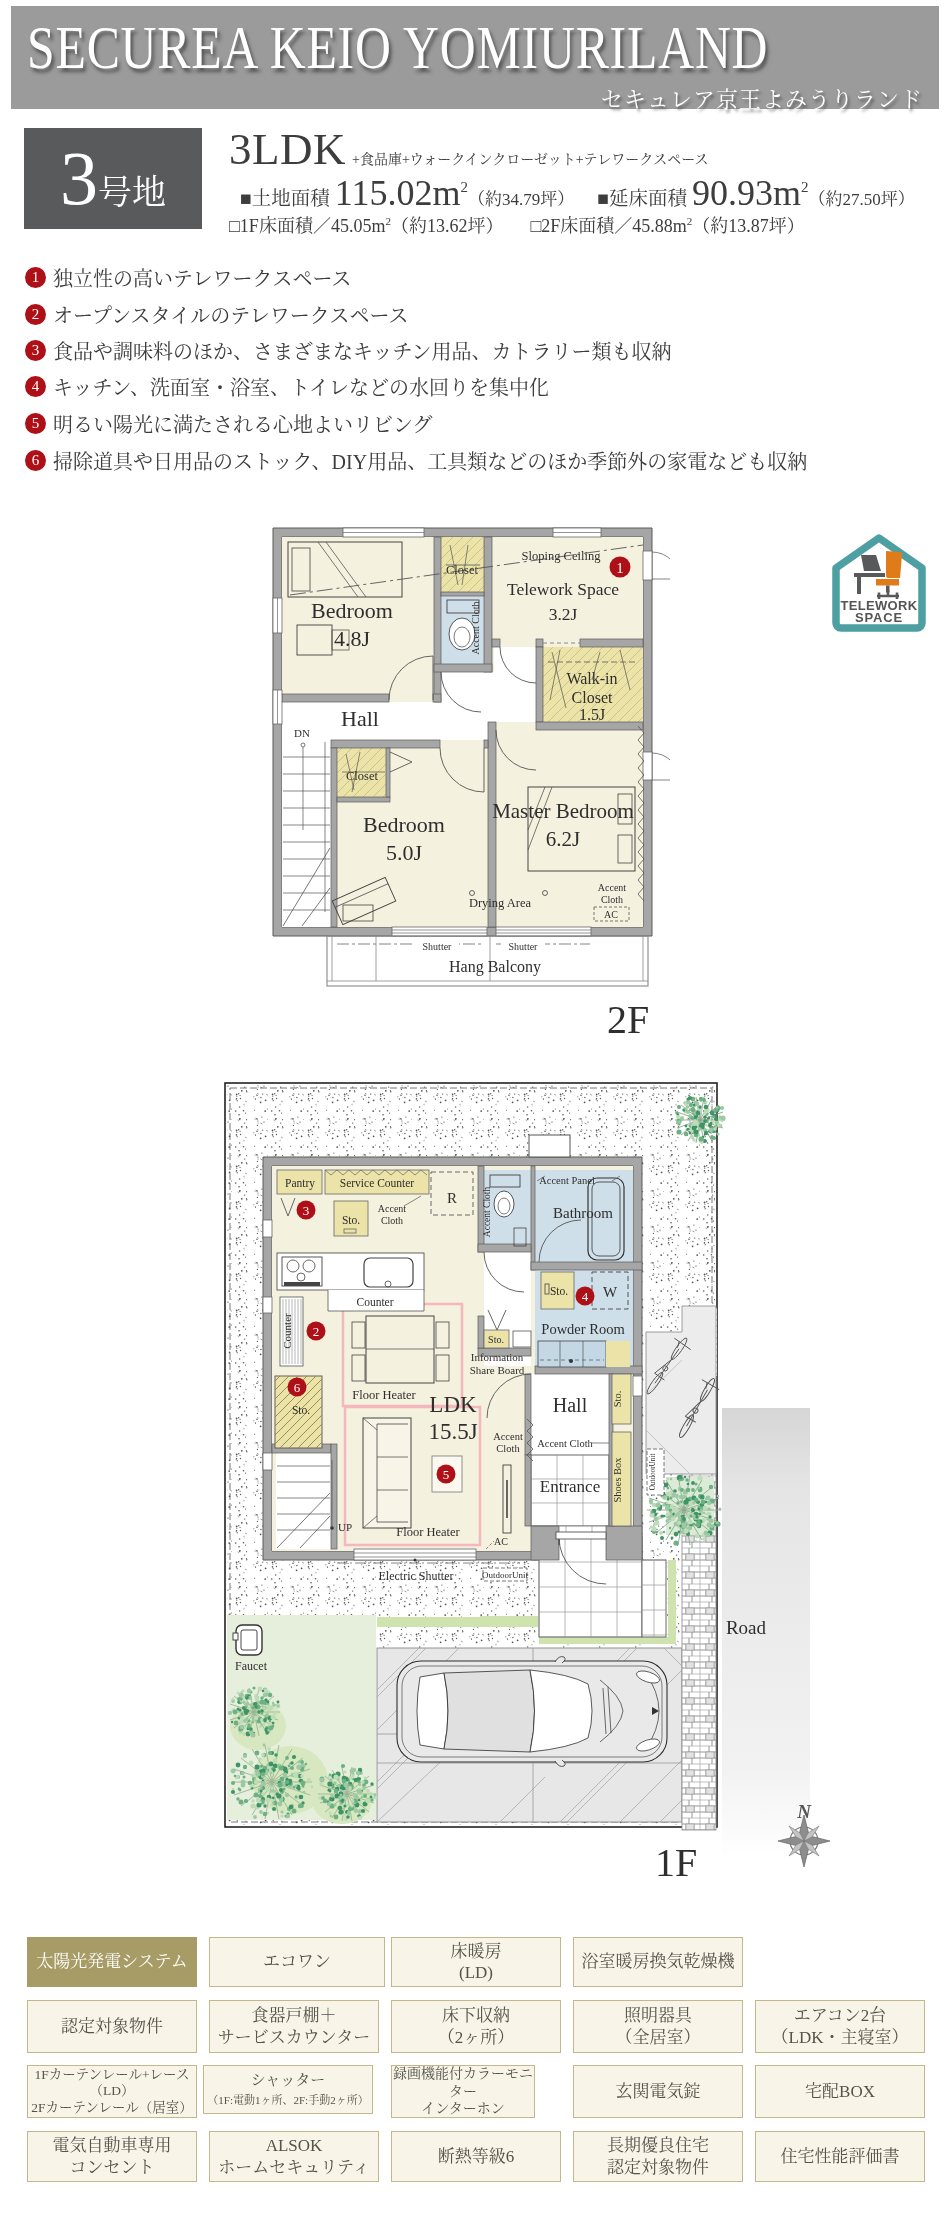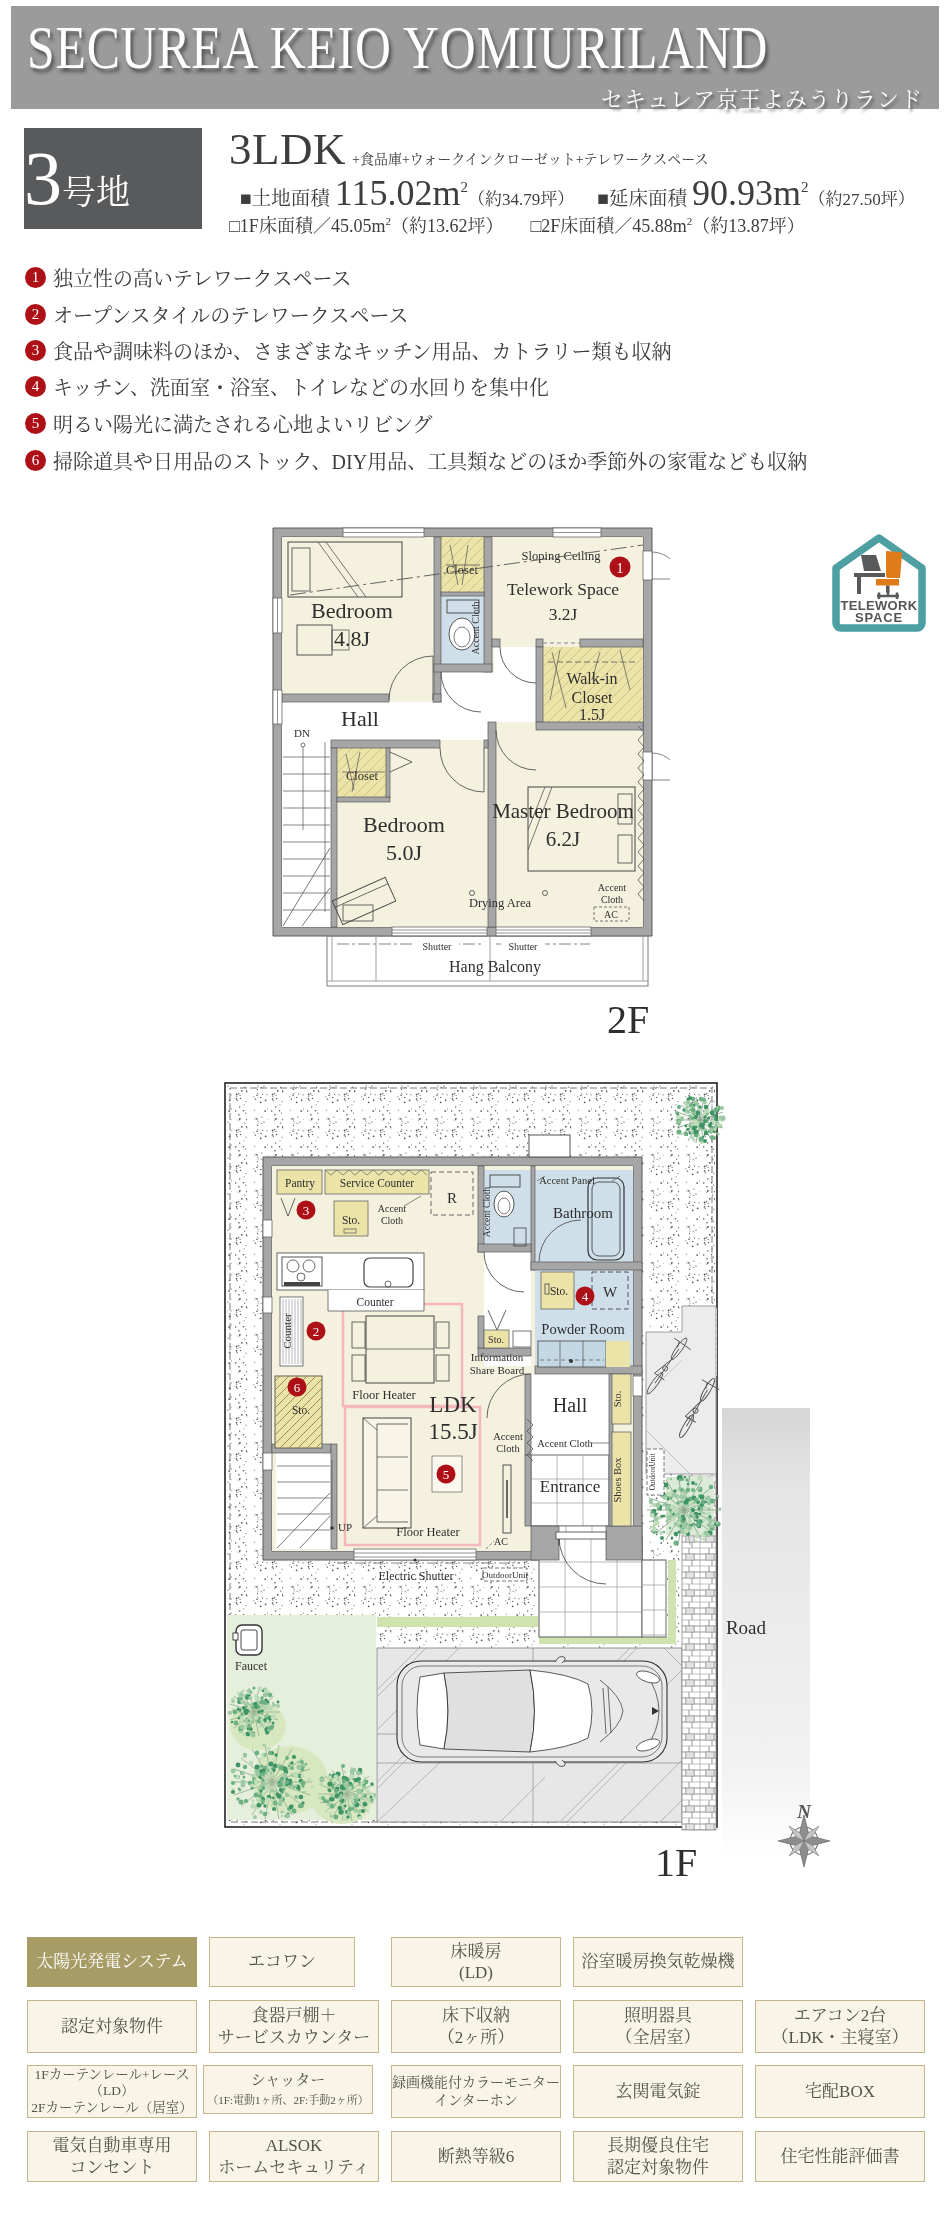--- a/index.html
+++ b/index.html
@@ -5,21 +5,21 @@
 * { margin:0; padding:0; box-sizing:border-box; }
 html,body { background:#fff; }
 #page { position:relative; width:950px; height:2222px; background:#fff; overflow:hidden;
   font-family:"Liberation Serif","Noto Serif CJK JP",serif; }
 #banner { position:absolute; left:11px; top:6px; width:928px; height:103px; background:#9b9b9b;padding-left:20px; }
 #banner .en { position:absolute; left:16px; top:11px; font-size:61px; color:#fff; letter-spacing:1px; transform:scaleX(0.815); transform-origin:0 0; line-height:1;
   text-shadow:3px 4px 4px rgba(60,60,60,.75); white-space:nowrap; }
 #banner .jp { position:absolute; right:16px; top:76px; font-size:22px; color:#fff; letter-spacing:1px;
   text-shadow:2px 3px 3px rgba(60,60,60,.7); white-space:nowrap; }
 #lotbox { position:absolute; left:24px; top:128px; width:178px; height:101px; background:#595a5c;
-  color:#fff; }
+  color:#fff; text-align:center; }
 #lotbox .n3 { font-size:76px; line-height:101px; vertical-align:baseline; }
 #lotbox .gou { font-size:34px; }
 #ldkline { position:absolute; left:229px; top:123px; color:#3d3d3d; white-space:nowrap; }
 #ldkline .big { font-size:45px; letter-spacing:0.5px; }
 #ldkline .plus { font-size:14px; margin-left:6px; letter-spacing:0px; }
 #spec1 { position:absolute; left:229px; top:172px; color:#3d3d3d; white-space:nowrap; }
 #spec1 .lbl { font-size:19.5px; margin-right:5px;margin-left:11px; } #spec1 .gap { display:inline-block; width:12px; }
 #spec1 .num { font-size:36px; letter-spacing:0px;text-align:right; }
 #spec1 .par { font-size:17px; }
 #spec1 sup { font-size:15px; }
@@ -1525,33 +1525,33 @@
 <text x="446" y="1479" font-size="13" text-anchor="middle" fill="#fff">5</text>
 <g transform="translate(804,1841)">
 <circle r="14" fill="none" stroke="#777" stroke-width="1.2"></circle>
 <path d="M0,-26 L5,-6 L0,0 L-5,-6 Z M0,26 L5,6 L0,0 L-5,6 Z M-26,0 L-6,-5 L0,0 L-6,5 Z M26,0 L6,-5 L0,0 L6,5 Z" fill="#8d8d8d" stroke="#666" stroke-width="0.7"></path>
 <path d="M-15,-15 L-4,-8 L0,0 L-8,-4 Z M15,-15 L8,-4 L0,0 L4,-8 Z M15,15 L4,8 L0,0 L8,4 Z M-15,15 L-8,4 L0,0 L-4,8 Z" fill="#c4c4c4" stroke="#777" stroke-width="0.6"></path>
 </g>
 <text x="804" y="1818" font-size="19" text-anchor="middle" fill="#555" font-style="italic" font-weight="bold">N</text>
 <text x="676" y="1876" font-size="40" text-anchor="middle" fill="#2e2e2e">1F</text>
 </svg>
 <div class="cell dark" style="left:27px;top:1937px;width:170px;height:50px;">太陽光発電システム</div>
-<div class="cell" style="left:209px;top:1937px;width:146px;height:50px;">エコワン</div>
+<div class="cell" style="left:209px;top:1937px;width:176px;height:50px;">エコワン</div>
 <div class="cell" style="left:391px;top:1937px;width:170px;height:50px;">床暖房<br>(LD)</div>
 <div class="cell" style="left:573px;top:1937px;width:170px;height:50px;">浴室暖房換気乾燥機</div>
 <div class="cell" style="left:27px;top:2000px;width:170px;height:53px;">認定対象物件</div>
 <div class="cell" style="left:209px;top:2000px;width:170px;height:53px;">食器戸棚＋<br>サービスカウンター</div>
 <div class="cell" style="left:391px;top:2000px;width:170px;height:53px;">床下収納<br>（2ヶ所）</div>
 <div class="cell" style="left:573px;top:2000px;width:170px;height:53px;">照明器具<br>（全居室）</div>
 <div class="cell" style="left:755px;top:2000px;width:170px;height:53px;">エアコン2台<br>（LDK・主寝室）</div>
 <div class="cell" style="left:27px;top:2065px;width:170px;height:53px;font-size:13.5px;line-height:1.2">1Fカーテンレール+レース<br>（LD）<br>2Fカーテンレール（居室）</div>
 <div class="cell" style="left:203px;top:2065px;width:170px;height:49px;">
       <div style="font-size:15px">シャッター<br><span style="font-size:11px">（1F:電動1ヶ所、2F:手動2ヶ所）</span></div>
     </div>
-<div class="cell" style="left:391px;top:2065px;width:170px;height:53px;font-size:14px">録画機能付カラーモニター<br>インターホン</div>
+<div class="cell" style="left:391px;top:2065px;width:144px;height:53px;font-size:14px">録画機能付カラーモニター<br>インターホン</div>
 <div class="cell" style="left:573px;top:2065px;width:170px;height:53px;">玄関電気錠</div>
 <div class="cell" style="left:755px;top:2065px;width:170px;height:53px;">宅配BOX</div>
 <div class="cell" style="left:27px;top:2131px;width:170px;height:51px;">電気自動車専用<br>コンセント</div>
 <div class="cell" style="left:209px;top:2131px;width:170px;height:51px;">ALSOK<br>ホームセキュリティ</div>
 <div class="cell" style="left:391px;top:2131px;width:170px;height:51px;">断熱等級6</div>
 <div class="cell" style="left:573px;top:2131px;width:170px;height:51px;">長期優良住宅<br>認定対象物件</div>
 <div class="cell" style="left:755px;top:2131px;width:170px;height:51px;">住宅性能評価書</div>
 </div>
 
 </body></html>

